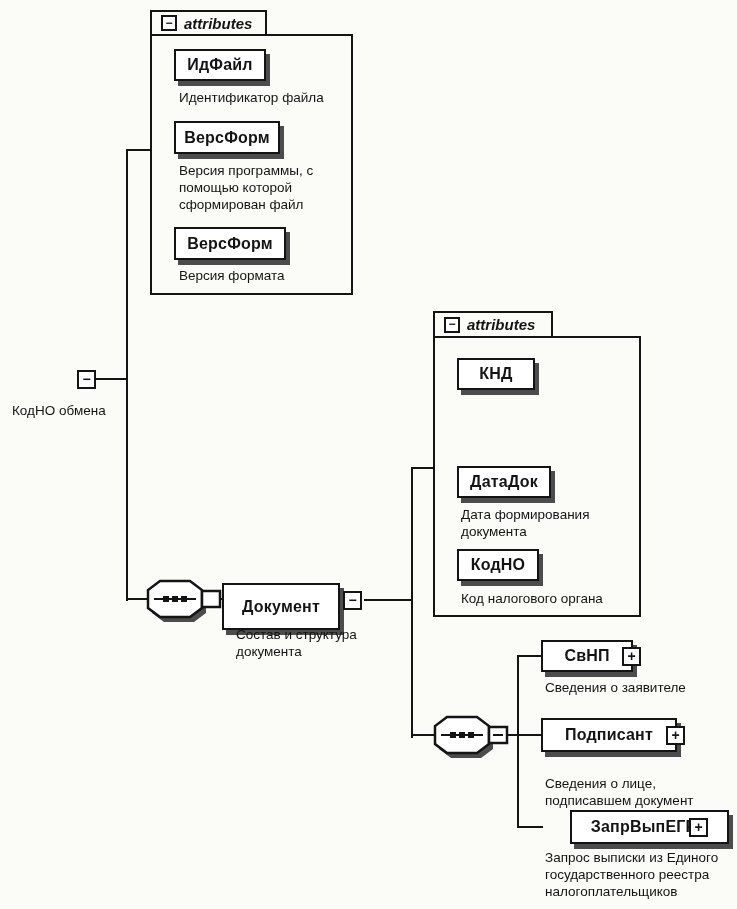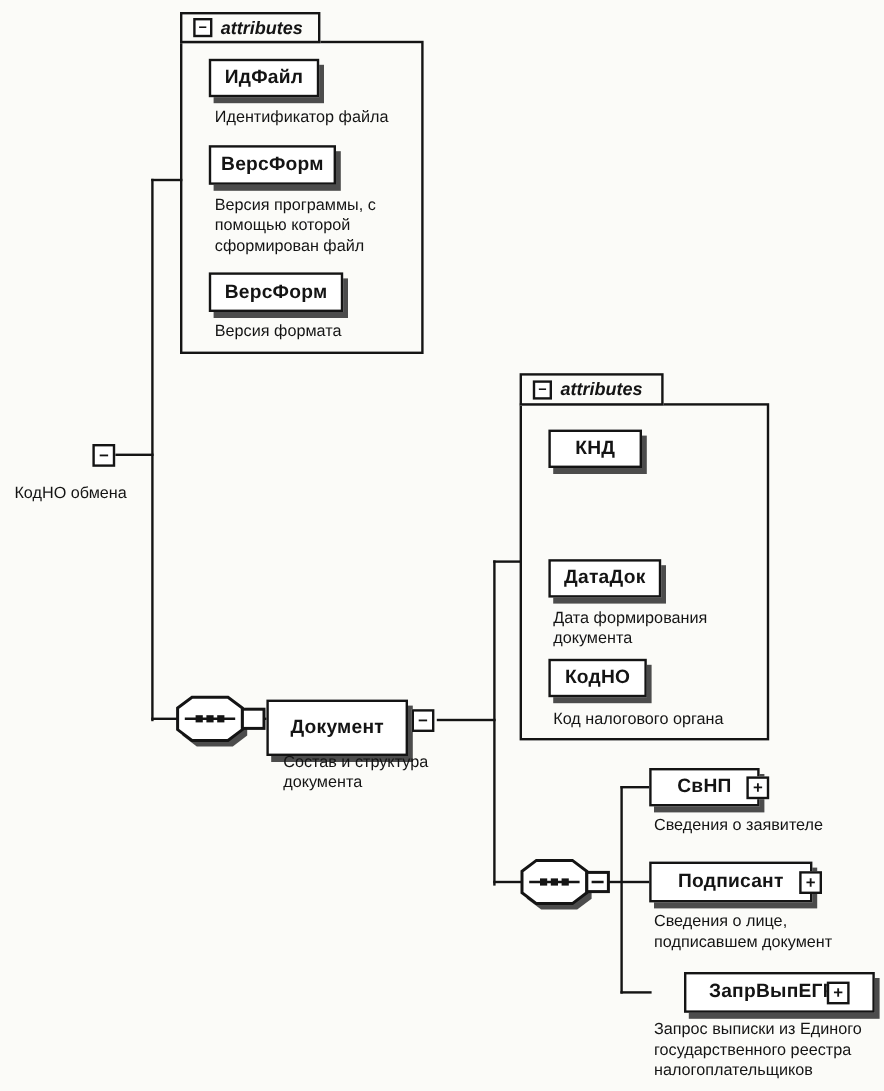--- a/index.html
+++ b/index.html
@@ -115,21 +115,21 @@
   <div class="el" style="left:541px;top:640px;width:92px;height:32px">
     <span>СвНП</span>
   </div>
   <div class="conn" style="left:622px;top:647px">+</div>
   <div class="desc" style="left:545px;top:679px">Сведения о заявителе</div>
 
   <div class="el" style="left:541px;top:718px;width:136px;height:34px">
     <span>Подписант</span>
   </div>
   <div class="conn" style="left:666px;top:726px">+</div>
-  <div class="desc" style="left:545px;top:759px">Сведения о лице,
+  <div class="desc" style="left:545px;top:775px">Сведения о лице,
 подписавшем документ</div>
 
   <div class="el" style="left:570px;top:810px;width:159px;height:34px">
     <span>ЗапрВыпЕГРН</span>
   </div>
   <div class="conn" style="left:689px;top:818px">+</div>
   <div class="desc" style="left:545px;top:849px">Запрос выписки из Единого
 государственного реестра
 налогоплательщиков</div>
 

